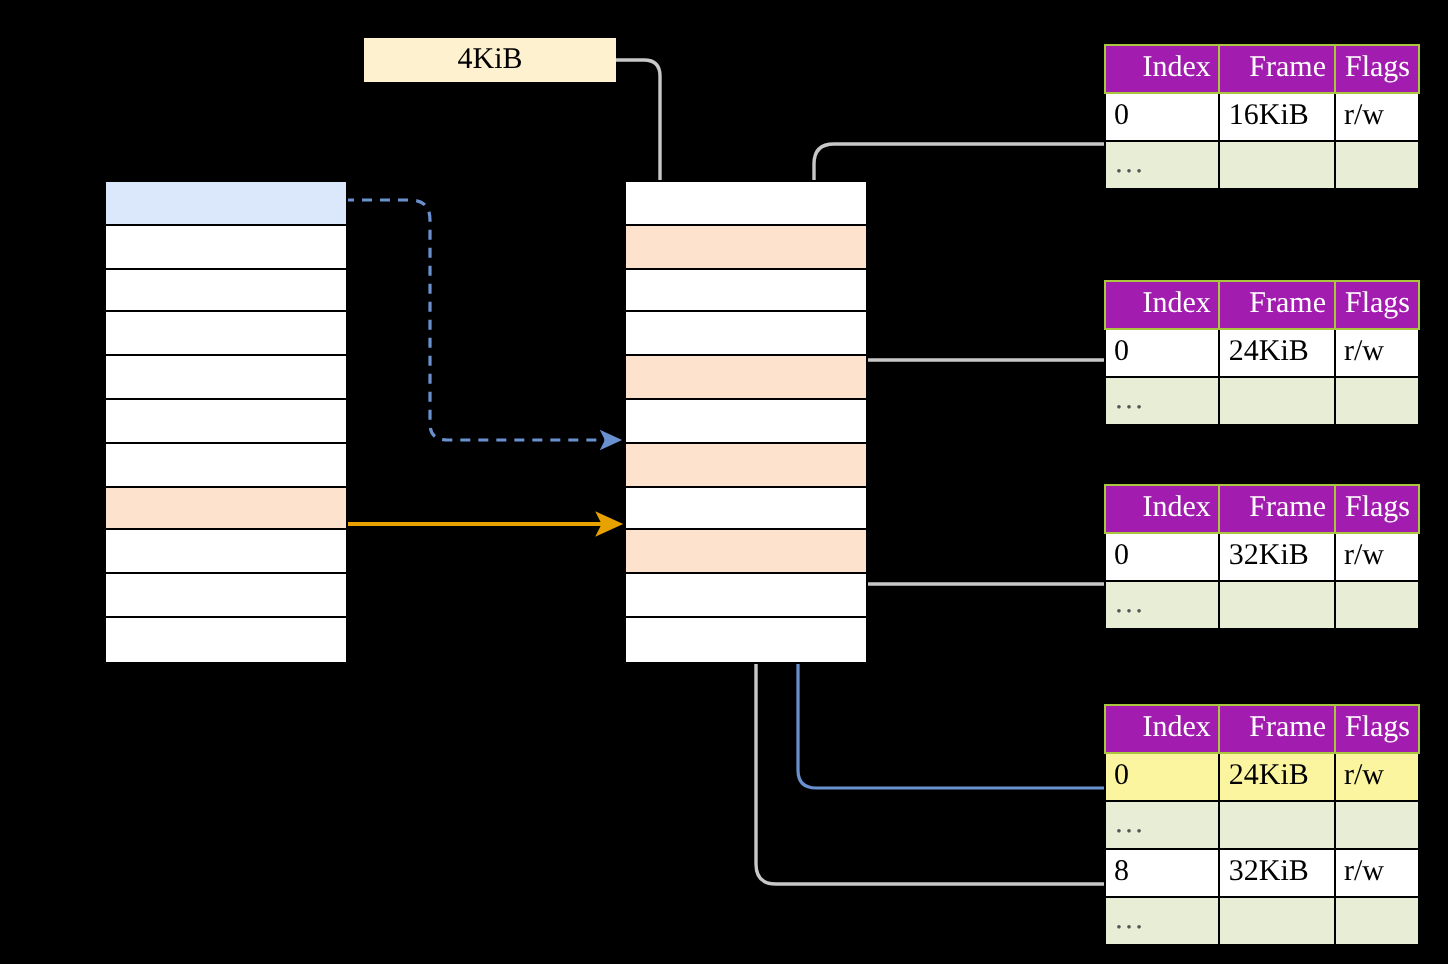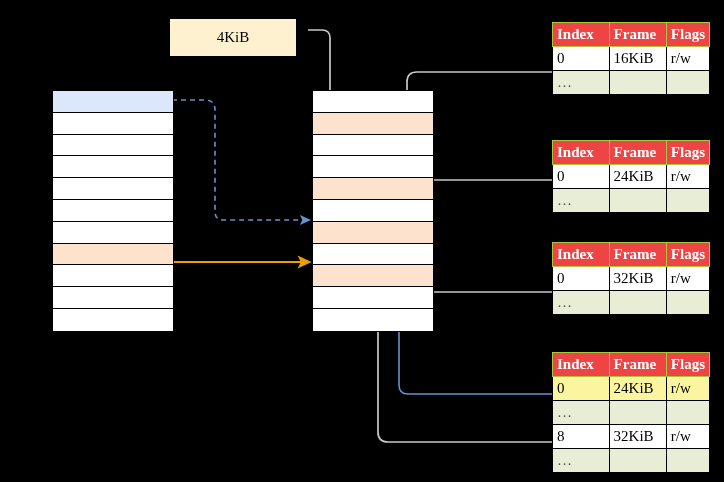--- a/index.html
+++ b/index.html
@@ -2,41 +2,41 @@
 <html><head>
 <meta charset="utf-8">
 <style>
   html,body{margin:0;padding:0;background:#000;}
   body{width:724px;height:482px;position:relative;overflow:hidden;
        font-family:"Liberation Serif",serif;}
   #stage{position:absolute;left:0;top:0;width:724px;height:482px;}
   svg.wires{position:absolute;left:0;top:0;width:724px;height:482px;pointer-events:none;}
 
   
-  .sizebox{position:absolute;left:170px;top:19px;width:126px;height:37px;
+  .sizebox{position:absolute;left:182px;top:19px;width:126px;height:22px;
            background:#fdf1cf;border:0;display:flex;align-items:center;
            justify-content:center;font-size:15px;color:#000;z-index:5;}
 
   
   .col{position:absolute;border:1.6px solid #000;background:#fff;z-index:4;}
   #leftcol{left:52px;top:90px;width:120px;height:240px;}
   #midcol{left:312px;top:90px;width:120px;height:240px;}
   .cell{height:21.81px;border-bottom:1.2px solid #000;box-sizing:border-box;background:#fff;}
   .cell:last-child{border-bottom:none;}
   .cell.blue{background:#dbe8fb;}
   .cell.orange{background:#fde3cd;}
 
   
   .ptable{position:absolute;width:158px;border-collapse:collapse;
           border:1.3px solid #9fbf3b;z-index:6;background:#fff;}
   .ptable td,.ptable th{border:1.1px solid #000;padding:1px 4px;
           font-size:15px;height:24px;box-sizing:border-box;color:#000;
           text-align:left;font-weight:normal;}
-  .ptable th{background:#ef4444;color:#fff;font-weight:bold;
-          border:1.1px solid #a9c63e;}
+  .ptable th{background:#a21caf;color:#fff;font-weight:normal;
+          border:1.1px solid #a9c63e;text-align:right;}
   .ptable tr.dots td{background:#e8eed6;color:#555;}
   .ptable td.hl{background:#fbf5a0;}
   .c-index{width:58px;}
   .c-frame{width:58px;margin-left:16px;}
   .c-flags{width:42px;}
   #tbl1{left:552px;top:22px;}
   #tbl2{left:552px;top:140px;}
   #tbl3{left:552px;top:242px;}
   #tbl4{left:552px;top:352px;}
 </style>

